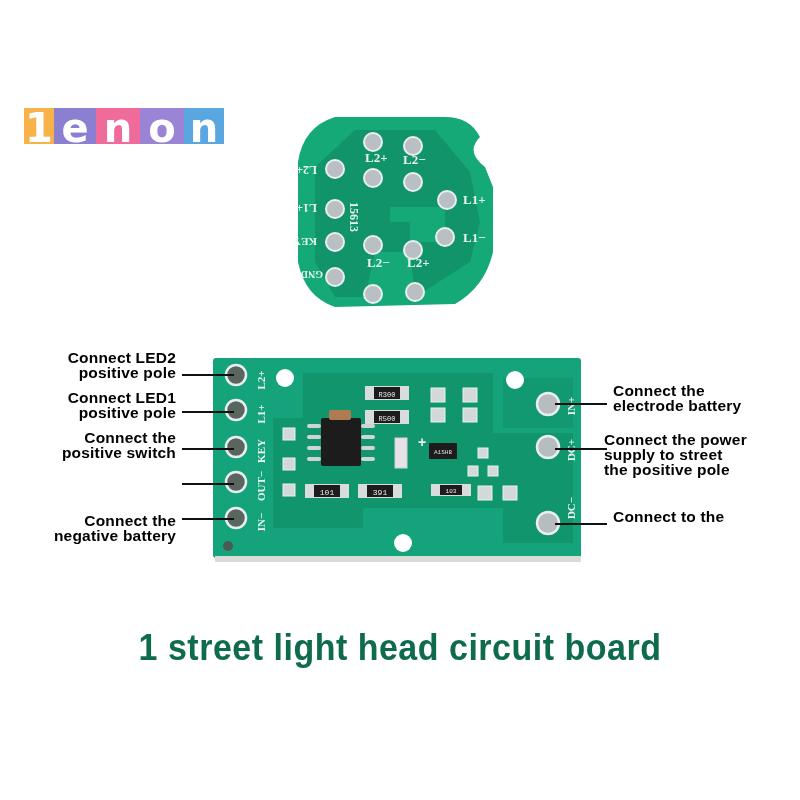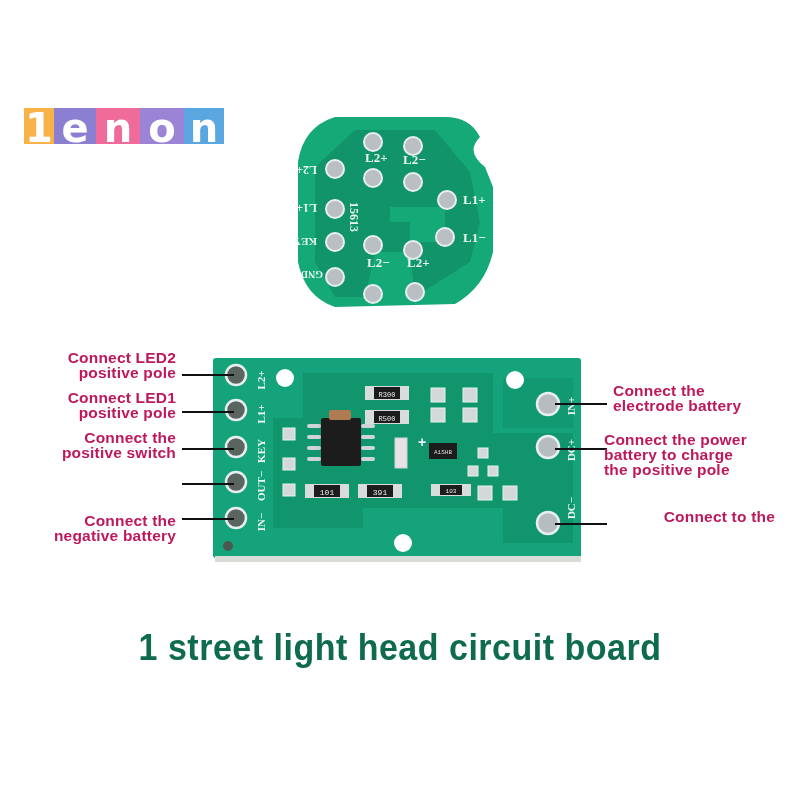--- a/index.html
+++ b/index.html
@@ -16,21 +16,21 @@
     .logo .l5 { width: 40px; background: #5aa6e0; }
 
     
     .round { left: 295px; top: 112px; width: 200px; height: 200px; }
     .pcb-label { font-family: "Liberation Serif", serif; font-weight: bold; fill: #e8f5ee; }
 
     
     .board { left: 213px; top: 358px; width: 370px; height: 205px; }
 
     
-    .lbl { font-family: "Liberation Sans", sans-serif; font-weight: bold; font-size: 15.5px; line-height: 15px; color: #be185d; letter-spacing: 0.2px; }
+    .lbl { font-family: "Liberation Sans", sans-serif; font-weight: bold; font-size: 15.5px; line-height: 15px; color: #000000; letter-spacing: 0.2px; }
     .lbl.right-al { text-align: right; }
     .lead { height: 2px; background: #111; }
 
     .title { left: 0; width: 800px; top: 628px; text-align: center; font-family: "Liberation Sans", sans-serif; font-weight: bold; font-size: 34px; color: #0f6b4e; letter-spacing: 0.5px; transform: scaleY(1.1); }
   </style>
 </head>
 <body>
 
 <div class="abs logo">
   <span class="l1">1</span>
@@ -195,22 +195,22 @@
 
 <div class="abs lead" style="left:555px; top:403px; width:52px;"></div>
 <div class="abs lbl" style="left:613px; top:383px; width:180px;">
   <div>Connect the</div>
   <div>electrode battery</div>
 </div>
 
 <div class="abs lead" style="left:555px; top:448px; width:52px;"></div>
 <div class="abs lbl" style="left:604px; top:432px; width:188px;">
   <div>Connect the power</div>
-  <div>battery to charge</div>
+  <div>supply to street</div>
   <div>the positive pole</div>
 </div>
 
 <div class="abs lead" style="left:555px; top:523px; width:52px;"></div>
-<div class="abs lbl" style="left:588px; top:509px; width:187px;text-align:right;">
+<div class="abs lbl" style="left:613px; top:509px; width:187px;">
   <div>Connect to the</div>
 </div>
 
 <div class="abs title">1 street light head circuit board</div>
 
 </body></html>

